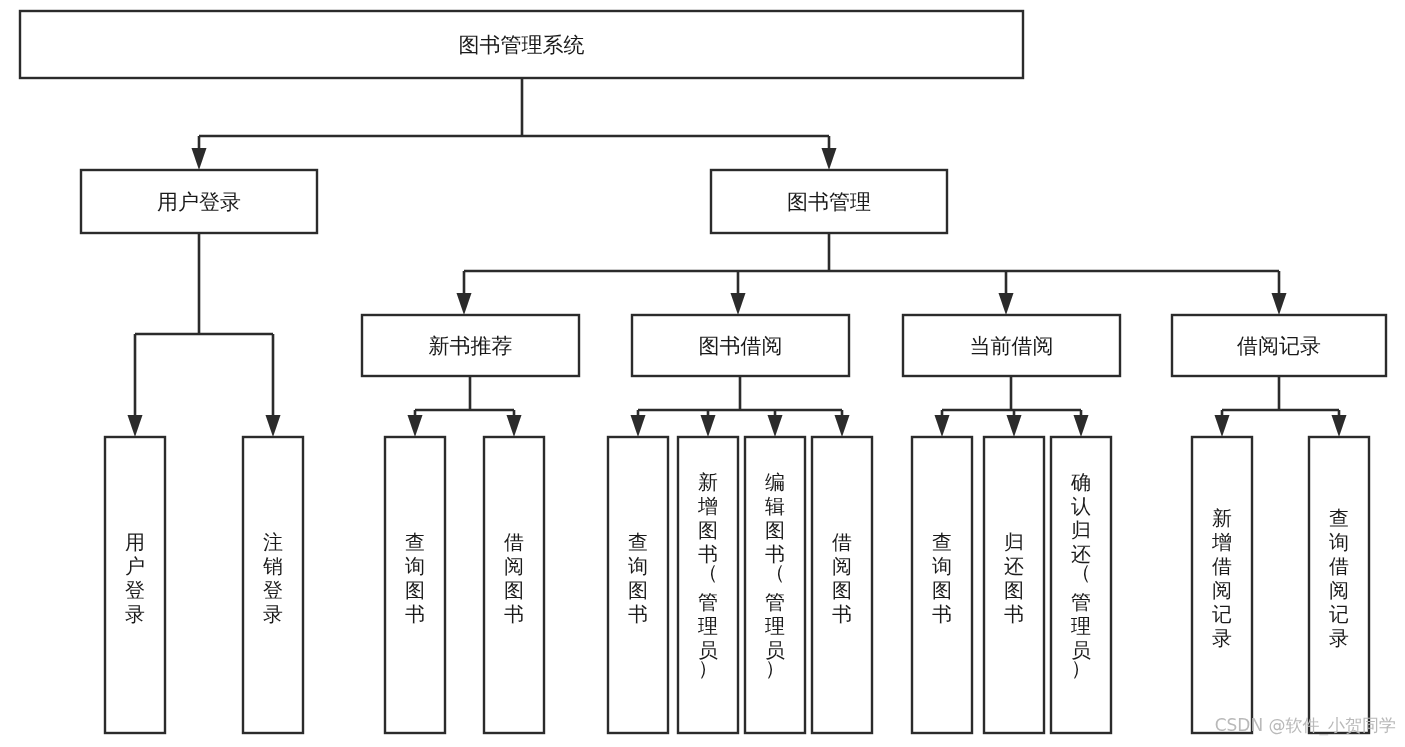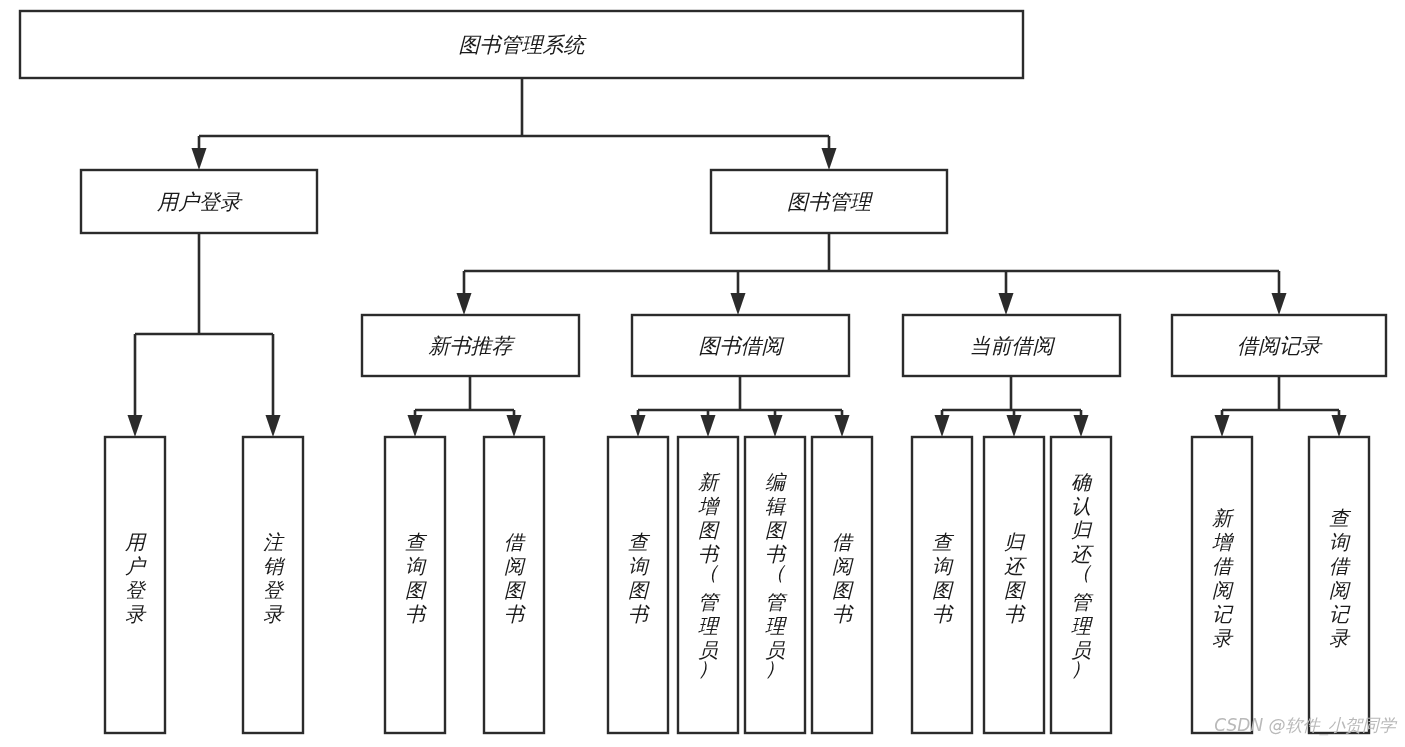--- a/index.html
+++ b/index.html
@@ -11,21 +11,20 @@
     width: 1405px;
     height: 747px;
     font-family: "DejaVu Sans", "Liberation Sans", sans-serif;
     overflow: hidden;
     position: relative;
   }
   #diagram-root {
     position: relative;
     width: 1405px;
     height: 747px;
-    font-style: italic;
   }
   svg#flow-svg {
     position: absolute;
     left: 0;
     top: 0;
     width: 1405px;
     height: 747px;
     display: block;
   }
   .node-box {

